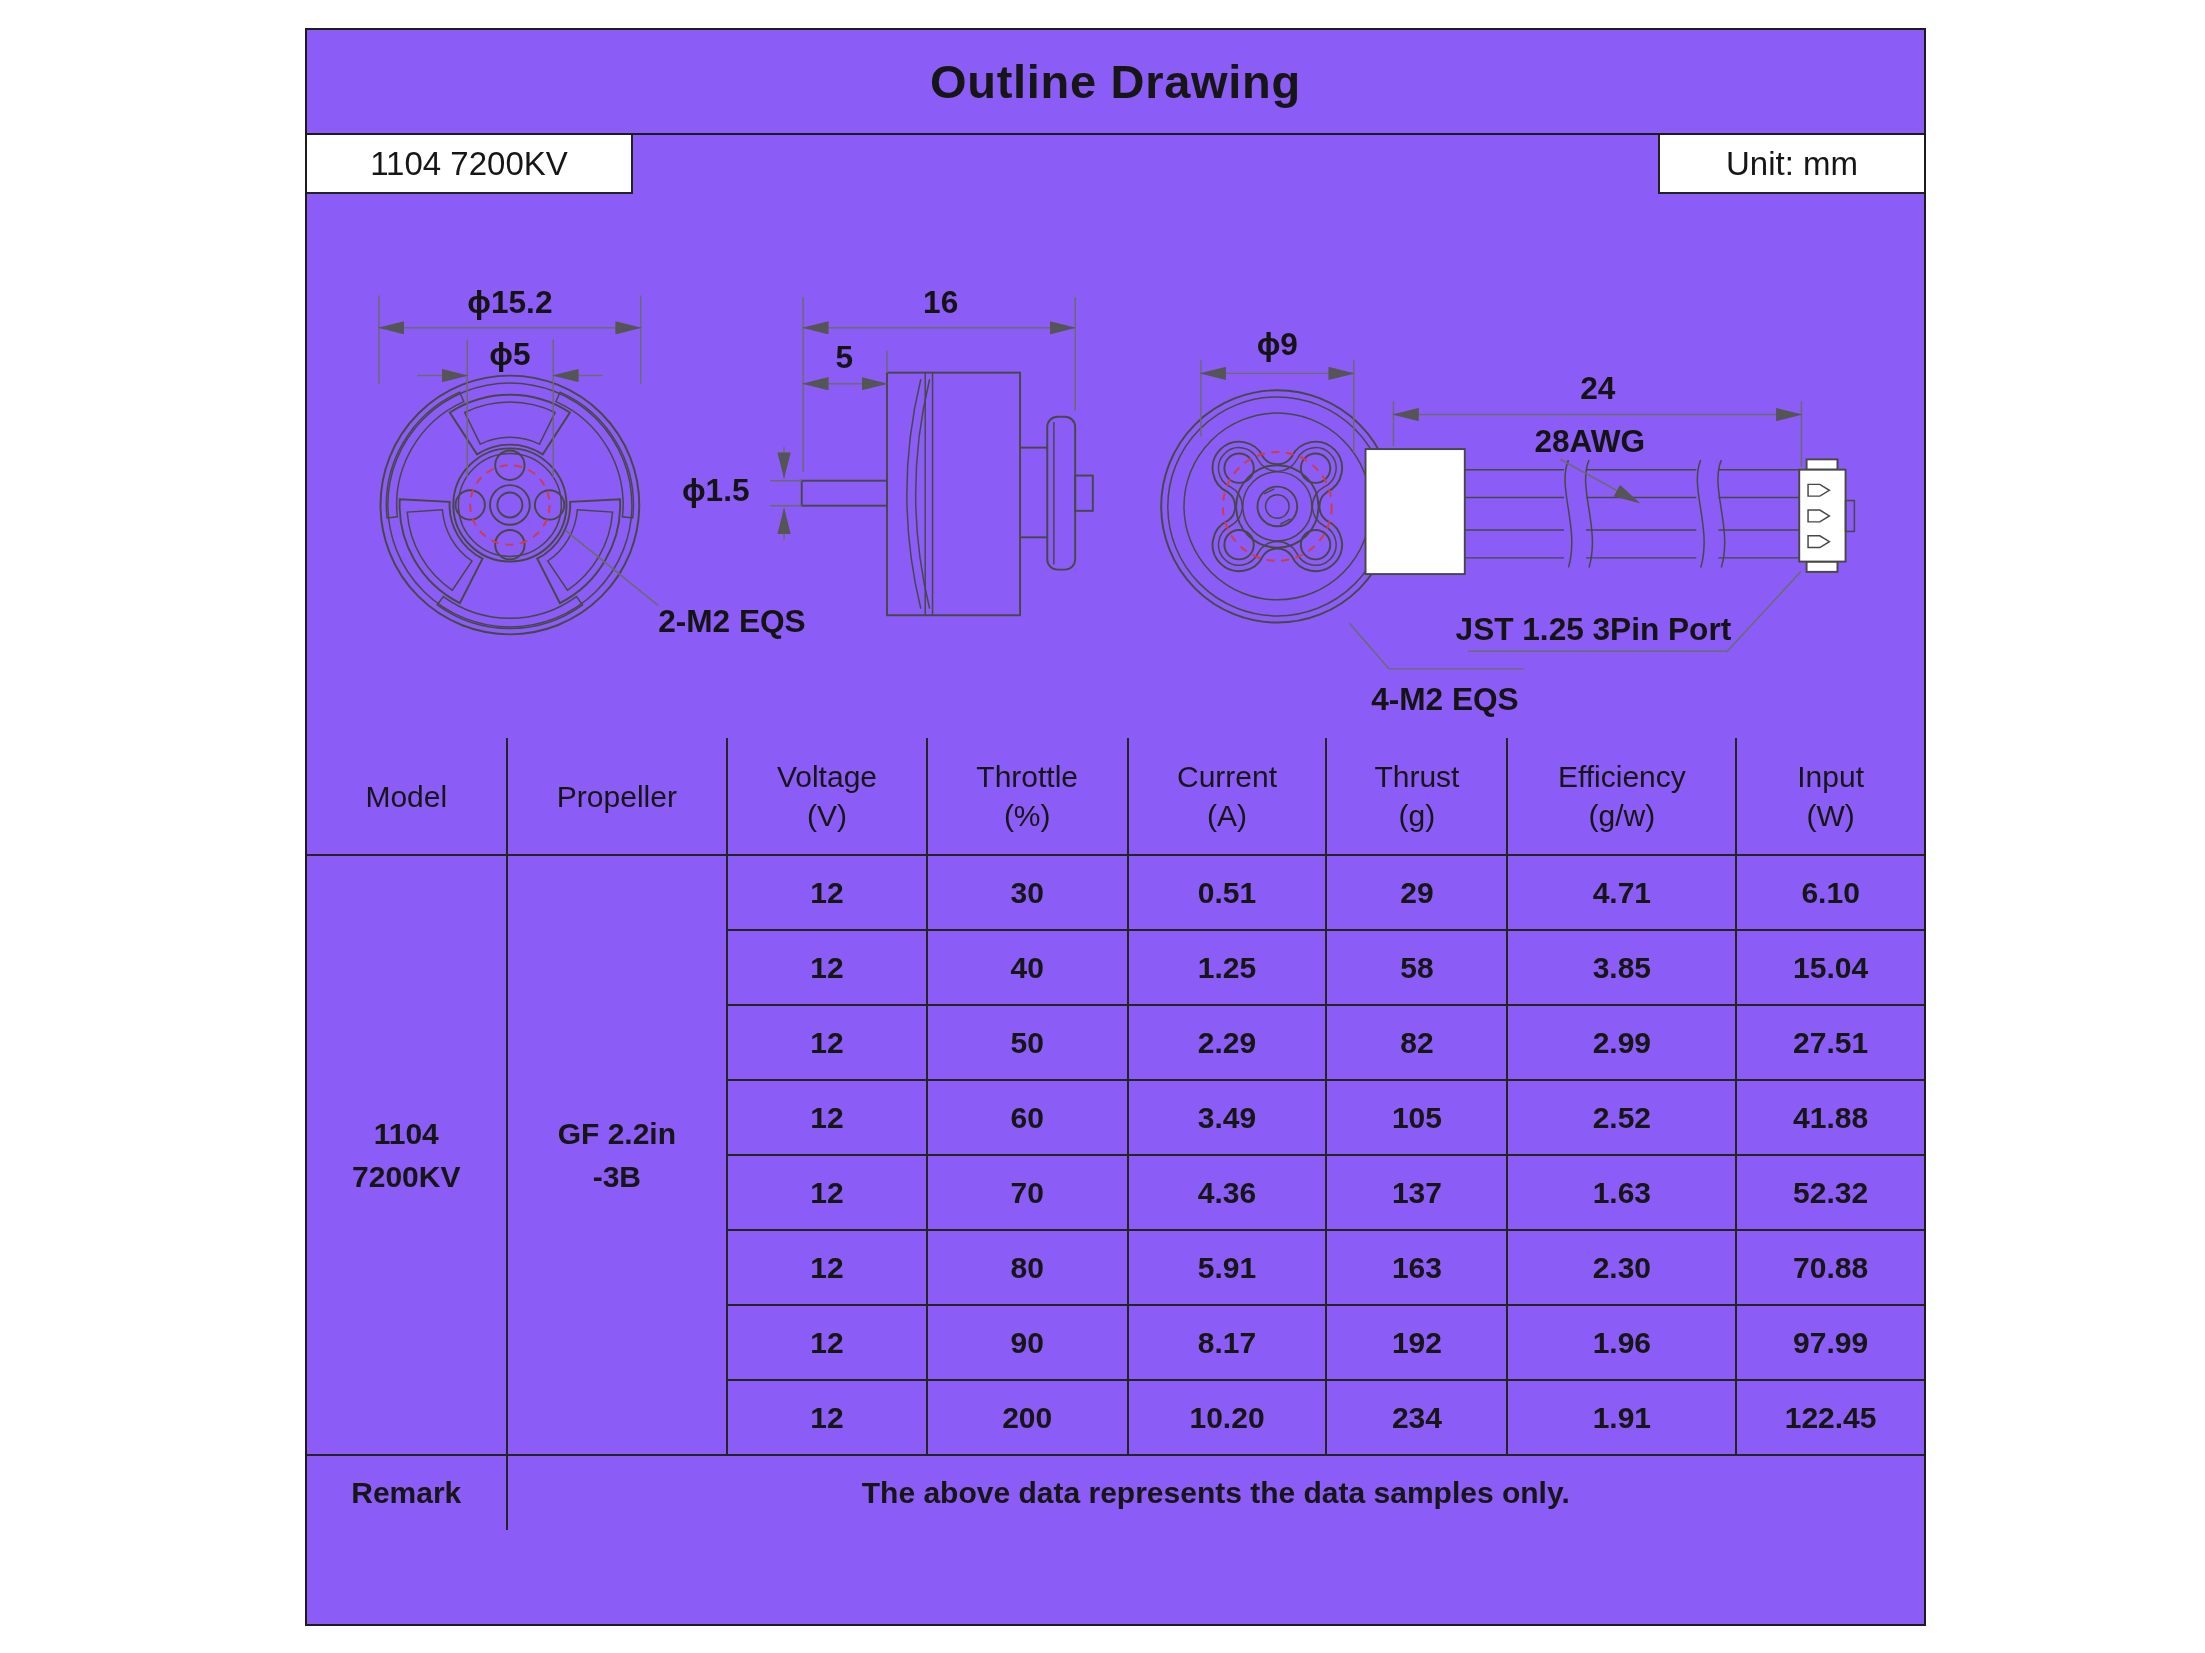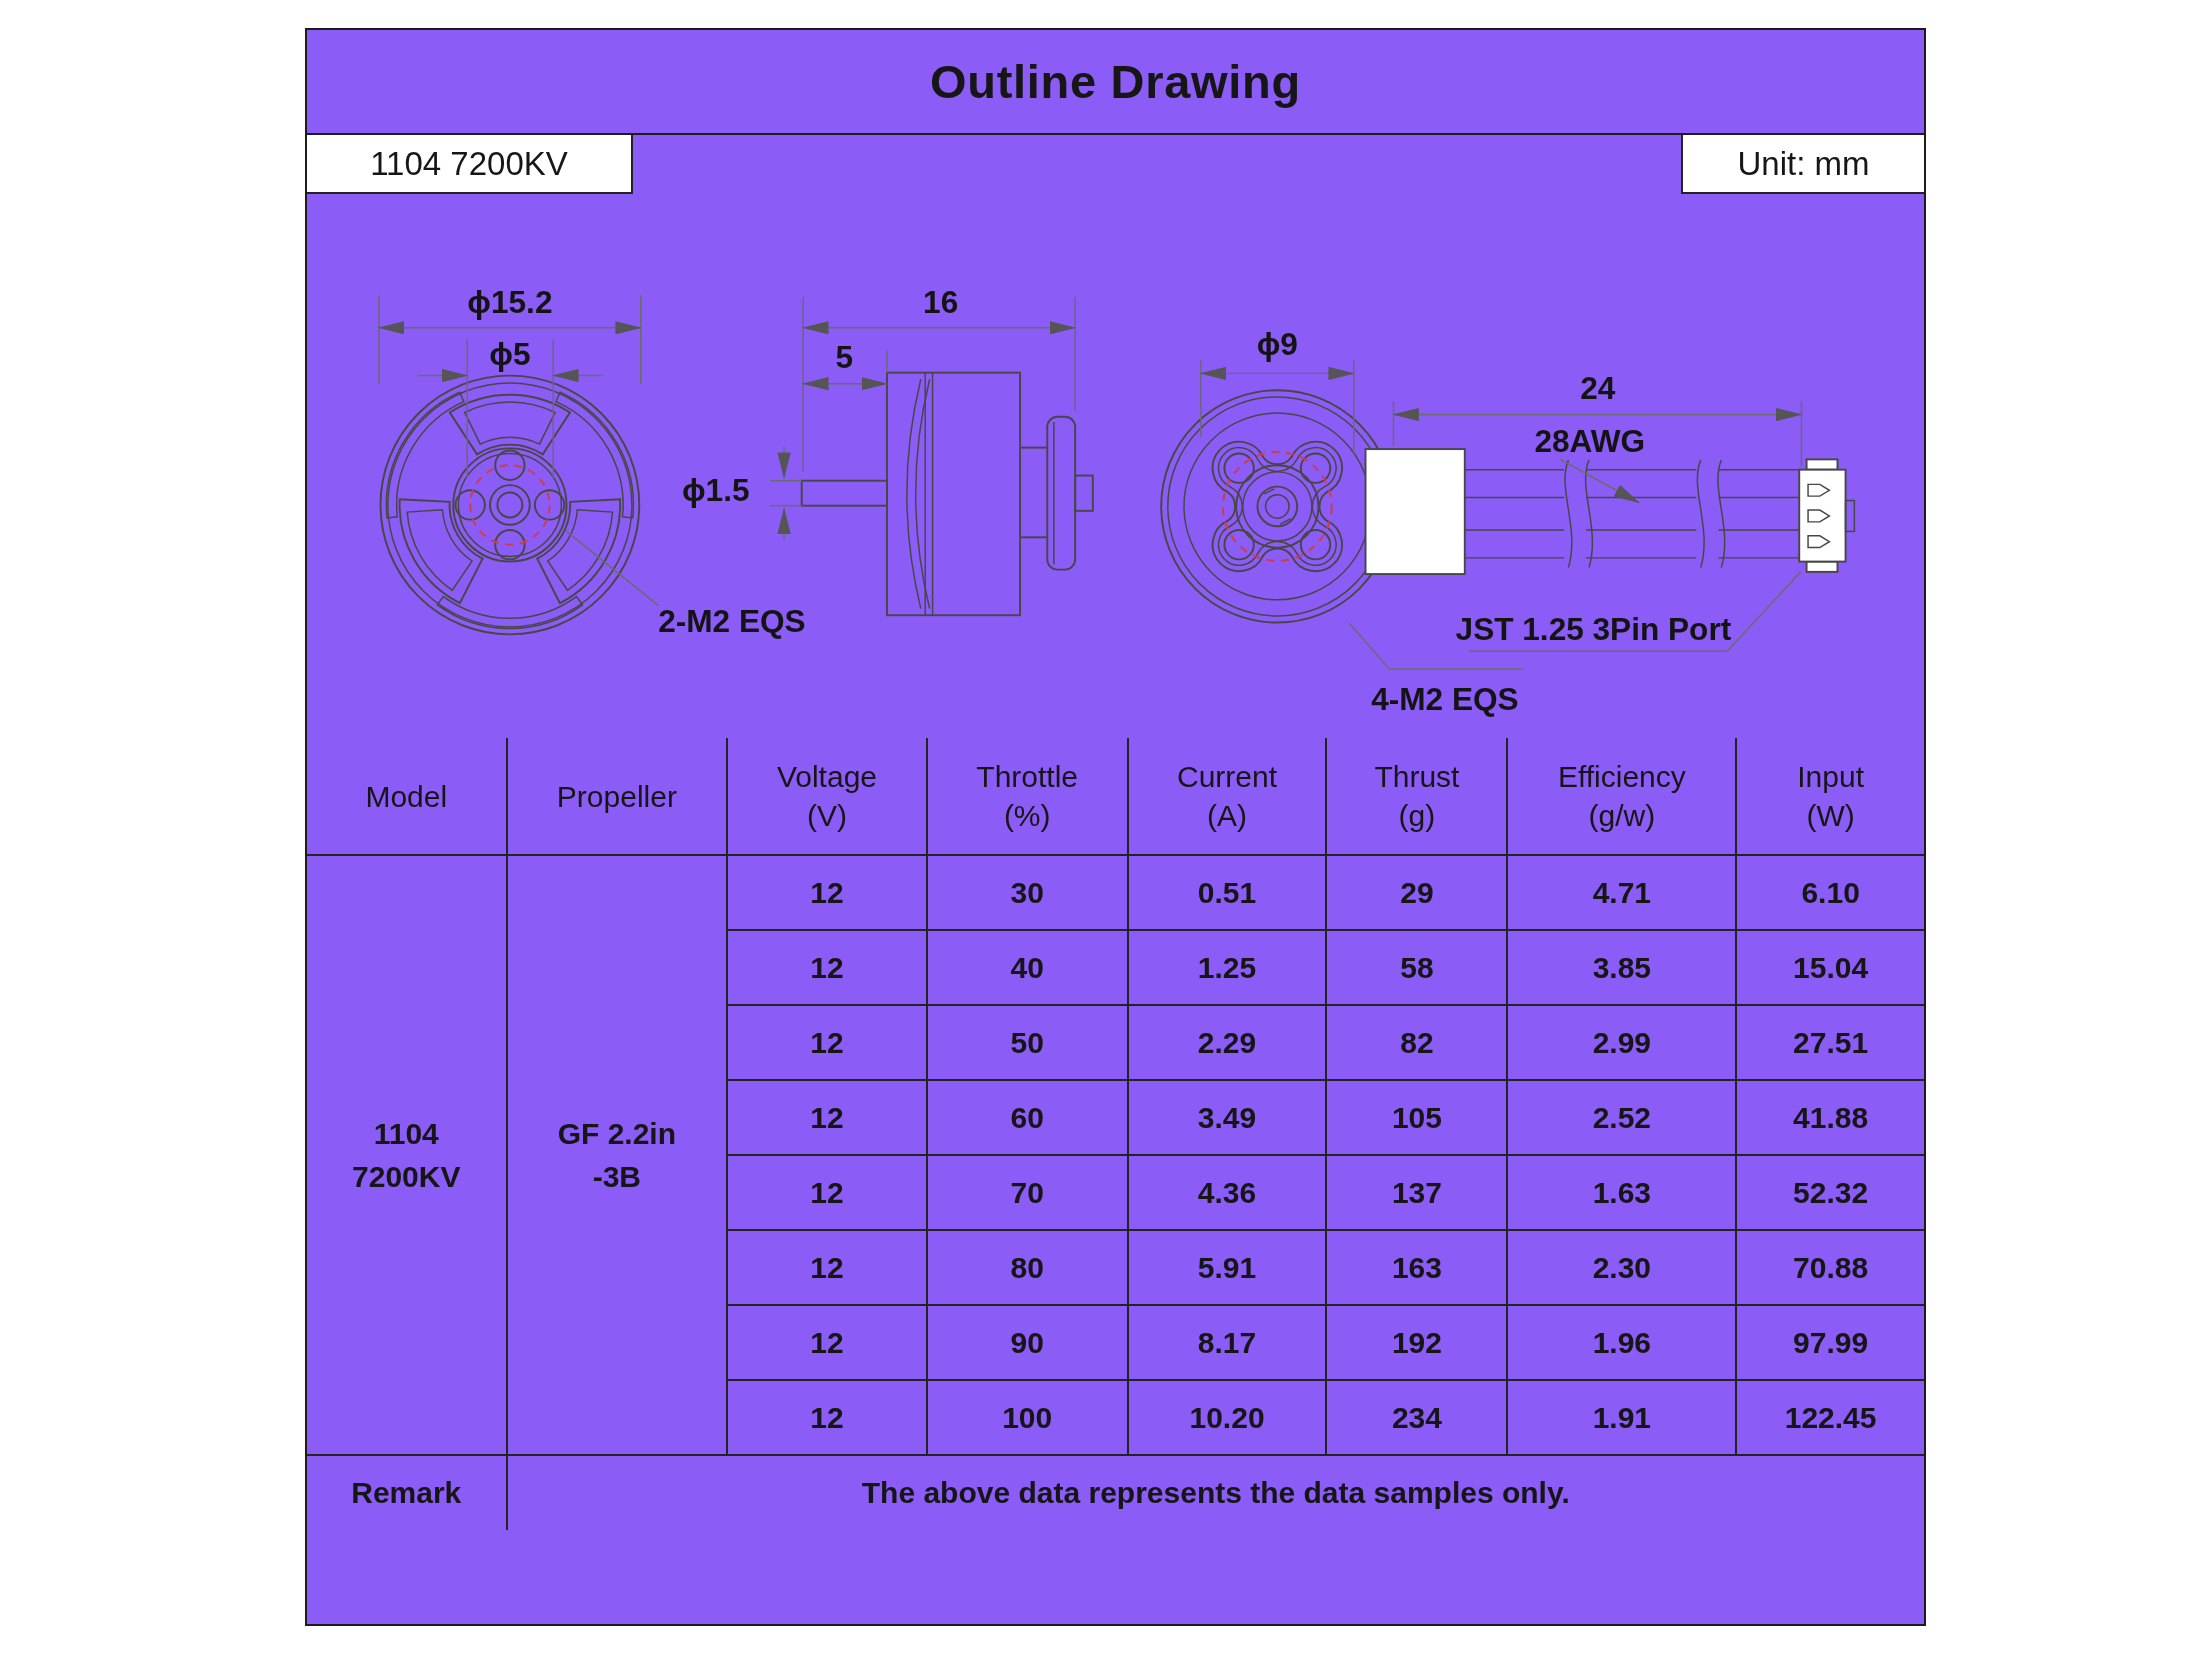--- a/index.html
+++ b/index.html
@@ -3,21 +3,21 @@
 <meta charset="utf-8">
 <style>
   html,body{margin:0;padding:0;background:#ffffff;}
   body{width:2205px;height:1654px;overflow:hidden;font-family:"Liberation Sans","DejaVu Sans",sans-serif;color:#161616;}
   .sheet{position:absolute;left:305px;top:28px;width:1621px;height:1598px;border:2.9px solid #1c1c1c;box-sizing:border-box;background:#8b5cf6;}
   .title-row{height:105px;display:flex;align-items:center;justify-content:center;border-bottom:2.9px solid #1c1c1c;box-sizing:border-box;}
   .title-row span{font-size:47px;font-weight:600;letter-spacing:0.7px;}
   .badge-row{position:relative;height:59px;}
   .badge{position:absolute;top:0;height:59px;display:flex;align-items:center;justify-content:center;font-size:33px;font-weight:500;box-sizing:border-box;background:#fff;}
   .badge-left{left:0;width:326px;border-right:2.2px solid #222;border-bottom:2.2px solid #222;}
-  .badge-right{right:0;width:243px;border-left:2.2px solid #222;border-bottom:2.2px solid #222;}
+  .badge-right{right:0;width:266px;border-left:2.2px solid #222;border-bottom:2.2px solid #222;}
   .drawing-area{height:544px;position:relative;}
   .drawing-area svg{display:block;width:1615px;height:544px;}
   .lp-title{height:87px;display:flex;align-items:center;justify-content:center;border-top:2.9px solid #1c1c1c;border-bottom:2.2px solid #222;box-sizing:border-box;}
   .lp-title span{font-size:44px;font-weight:600;}
   table.perf{width:100%;height:568px;border-collapse:collapse;table-layout:fixed;}
   table.perf th,table.perf td{border:2.2px solid #242424;text-align:center;vertical-align:middle;padding:0;}
   table.perf tr>*:first-child{border-left:none;}
   table.perf tr>*:last-child{border-right:none;}
   table.perf thead th{border-top:none;font-size:30px;font-weight:500;line-height:1.3;white-space:pre-line;height:116px;}
   table.perf td{font-size:30px;font-weight:600;border-radius:8px;}
@@ -266,21 +266,21 @@
       <tr class="datarow">
         <td>12</td>
         <td>90</td>
         <td>8.17</td>
         <td>192</td>
         <td>1.96</td>
         <td>97.99</td>
       </tr>
       <tr class="datarow">
         <td>12</td>
-        <td>100</td>
+        <td>200</td>
         <td>10.20</td>
         <td>234</td>
         <td>1.91</td>
         <td>122.45</td>
       </tr>
       <tr class="remarkrow">
         <td>Remark</td>
         <td class="remark-text" colspan="7">The above data represents the data samples only.</td>
       </tr>
     </tbody>

